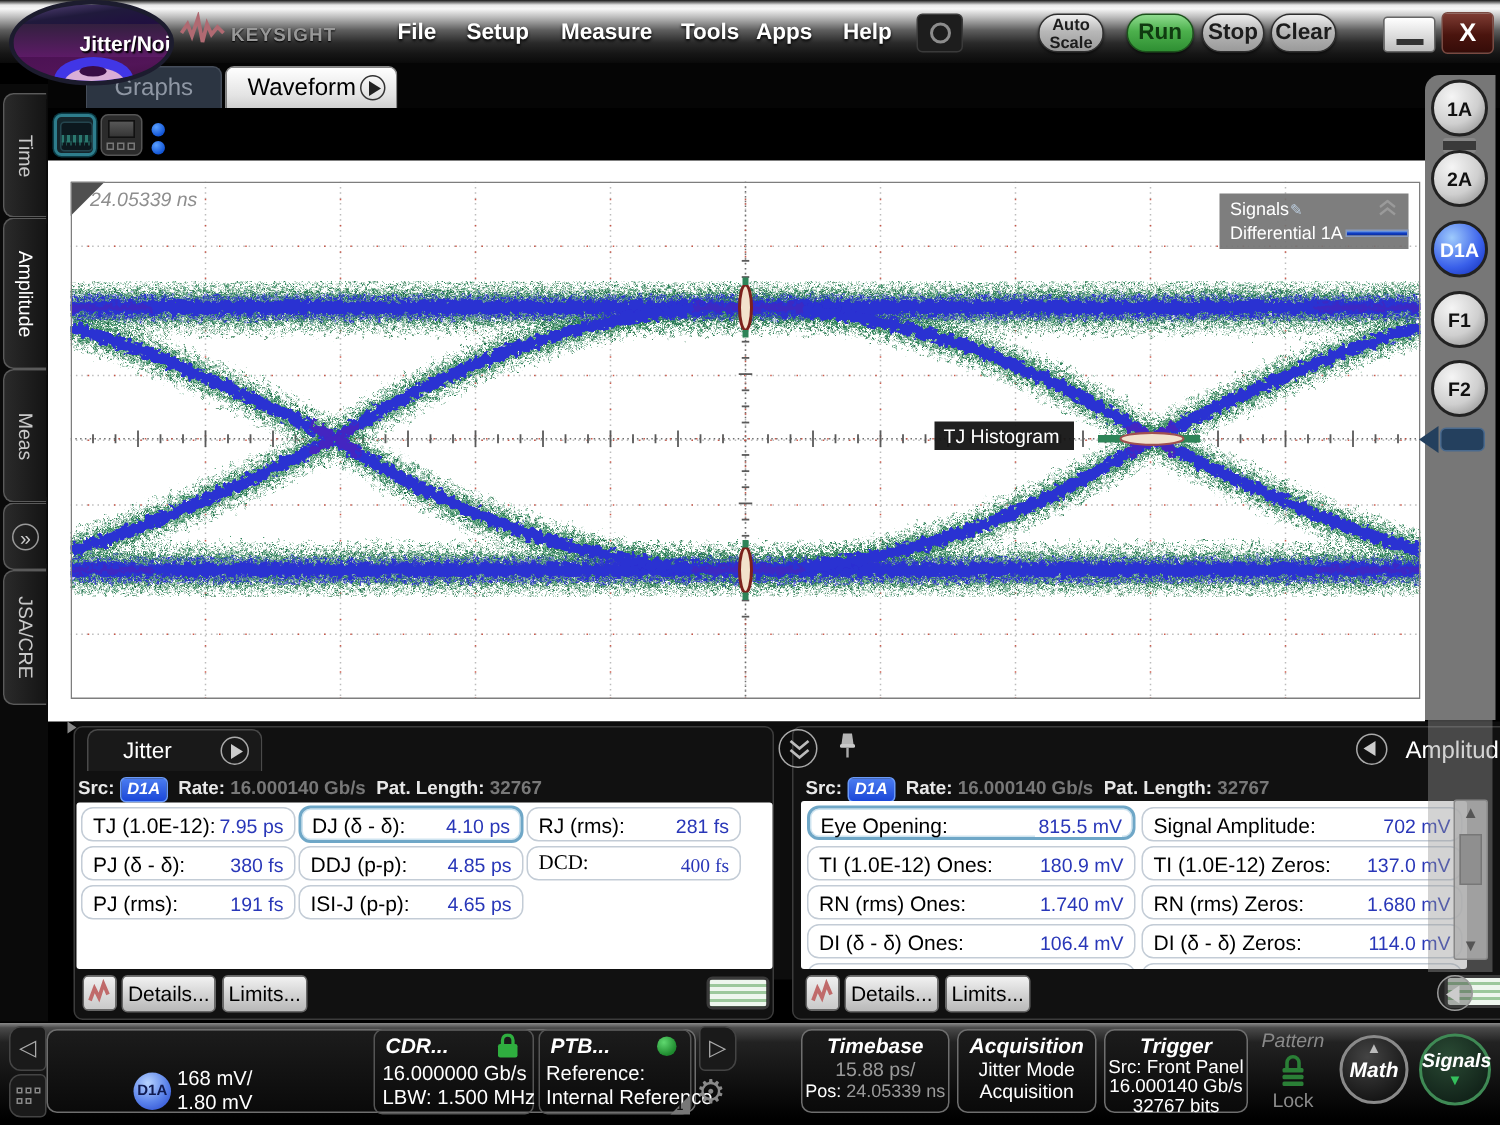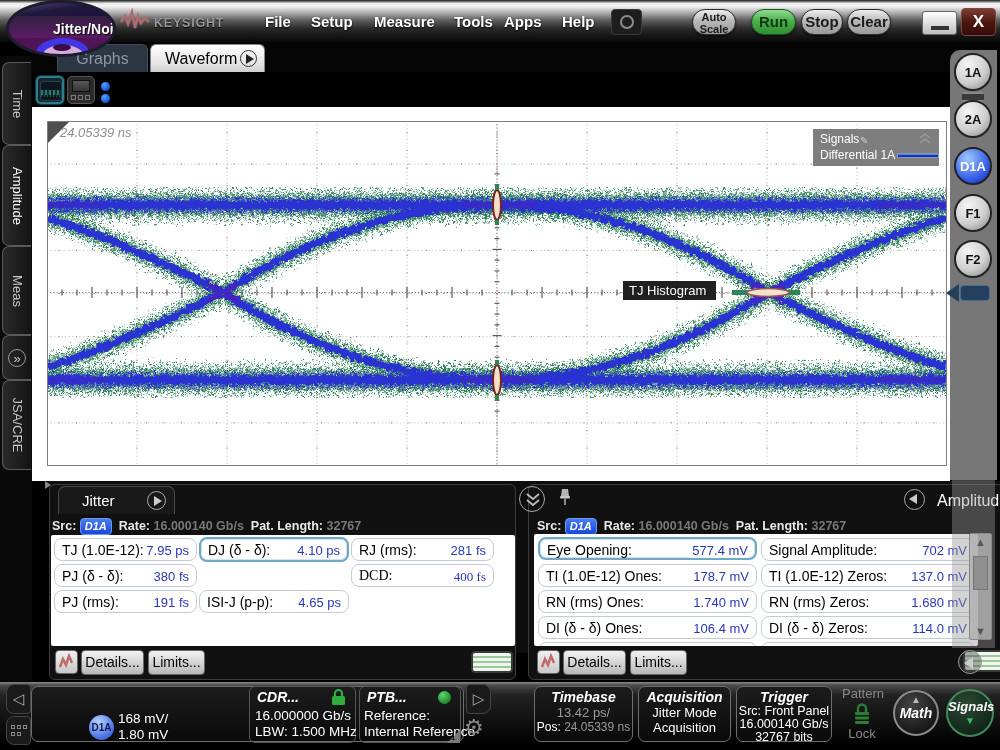--- a/index.html
+++ b/index.html
@@ -409,20 +409,24 @@
           <span class="val">4.10 ps</span>
         </div>
       <div class="mcell" style="left:300px; top:3px; width:143px;">
           <span class="lab">RJ (rms):</span>
           <span class="val">281 fs</span>
         </div>
       <div class="mcell" style="left:3px; top:29px; width:143px;">
           <span class="lab">PJ (δ - δ):</span>
           <span class="val">380 fs</span>
         </div>
+      <div class="mcell" style="left:148px; top:29px; width:150px;">
+          <span class="lab">DDJ (p-p):</span>
+          <span class="val">4.85 ps</span>
+        </div>
       <div class="mcell" style="left:300px; top:29px; width:143px;font-family:Liberation Serif, serif;">
           <span class="lab">DCD:</span>
           <span class="val">400 fs</span>
         </div>
       <div class="mcell" style="left:3px; top:55px; width:143px;">
           <span class="lab">PJ (rms):</span>
           <span class="val">191 fs</span>
         </div>
       <div class="mcell" style="left:148px; top:55px; width:150px;">
           <span class="lab">ISI-J (p-p):</span>
@@ -446,29 +450,29 @@
         <path d="M4 1 h6 l1 7 h-8 Z" fill="#b5b5b5"></path>
         <rect x="2" y="8" width="10" height="2.5" rx="1" fill="#c9c9c9"></rect>
         <line x1="7" y1="10.5" x2="7" y2="17" stroke="#a9a9a9" stroke-width="1.6"></line>
       </svg>
     <div class="circbtn backg" style="left:855px; top:8px; width:21px; height:21px;"></div>
     <div class="abs" style="left:888px; top:11px; color:#fff; font-size:16px;">Amplitude</div>
     <div class="srcline" style="left:488px; top:37px;">Src: <span class="srcbadge">D1A</span>&nbsp; Rate: <span class="dim">16.000140 Gb/s</span>&nbsp; <b>Pat. Length:</b> <span class="dim">32767</span></div>
     <div class="mtable" style="left:485px; top:53px; width:444px; height:112px; overflow:hidden;">
       <div class="mcell hl" style="left:4px; top:3px; width:219px;">
           <span class="lab">Eye Opening:</span>
-          <span class="val">577.4 mV</span>
+          <span class="val">815.5 mV</span>
         </div>
       <div class="mcell" style="left:227px; top:4px; width:214px;">
           <span class="lab">Signal Amplitude:</span>
           <span class="val">702 mV</span>
         </div>
       <div class="mcell" style="left:4px; top:30px; width:219px;">
           <span class="lab">TI (1.0E-12) Ones:</span>
-          <span class="val">178.7 mV</span>
+          <span class="val">180.9 mV</span>
         </div>
       <div class="mcell" style="left:227px; top:30px; width:214px;">
           <span class="lab">TI (1.0E-12) Zeros:</span>
           <span class="val">137.0 mV</span>
         </div>
       <div class="mcell" style="left:4px; top:56px; width:219px;">
           <span class="lab">RN (rms) Ones:</span>
           <span class="val">1.740 mV</span>
         </div>
       <div class="mcell" style="left:227px; top:56px; width:214px;">
@@ -519,33 +523,33 @@
     <div class="abs" style="left:367px; top:7px; color:#fff; font-style:italic; font-weight:700; font-size:14px;">PTB...</div>
     <div class="abs" style="left:438px; top:9px; width:13px; height:13px; border-radius:50%; background:radial-gradient(circle at 35% 30%, #5fd86f, #1e8a2e 70%);"></div>
     <div class="abs" style="left:364px; top:26px; color:#fff; font-size:13.5px; line-height:16px;">Reference:<br>Internal Reference</div>
     <div class="abs" style="left:447px; top:48px; width:0; height:0; border-left:13px solid transparent; border-bottom:13px solid #777;"></div>
     <div class="abs" style="left:451px; top:51px; color:#111; font-size:8px; font-weight:700;">1</div>
     <div class="navarr" style="left:466px; top:2px; width:25px; height:30px; text-align:center; color:#aaa; font-size:15px; line-height:28px; border-radius:4px 8px 8px 4px;">▷</div>
     <div class="abs" style="left:464px; top:33px; color:#8a8a8a; font-size:22px;">⚙</div>
 
     <div class="bpanel" style="left:534px; width:99px;">
         <div class="tit">Timebase</div>
-        <div class="ln dimtxt">13.42 ps/</div>
+        <div class="ln dimtxt">15.88 ps/</div>
         <div class="ln" style="font-size:12px; white-space:nowrap;">Pos: <span class="dimtxt">24.05339 ns</span></div>
       </div>
     <div class="bpanel" style="left:638px; width:93px;">
         <div class="tit">Acquisition</div>
         <div class="ln">Jitter Mode</div>
         <div class="ln">Acquisition</div>
       </div>
     <div class="bpanel" style="left:736px; width:96px;">
         <div class="tit">Trigger</div>
         <div class="ln" style="font-size:12.5px; line-height:13px; white-space:nowrap;">Src: Front Panel<br>16.000140 Gb/s<br>32767 bits</div>
       </div>
-    <div class="abs" style="left:840px; top:4px; width:44px; text-align:right; color:#8a8a8a; font-size:13px;">Pattern</div>
+    <div class="abs" style="left:840px; top:4px; width:44px; text-align:center; color:#8a8a8a; font-size:13px;font-style:italic;">Pattern</div>
     <svg class="abs" style="left:853px; top:21px;" width="18" height="22" viewBox="0 0 18 22">
         <path d="M5 9 V5.5 a4 4 0 0 1 8 0 V9" fill="none" stroke="#2a7f36" stroke-width="2.4"></path>
         <rect x="2" y="9" width="14" height="3" rx="1" fill="#2a7f36"></rect>
         <rect x="2" y="13.5" width="14" height="3" rx="1" fill="#2a7f36"></rect>
         <rect x="2" y="18" width="14" height="3" rx="1" fill="#2a7f36"></rect>
       </svg>
     <div class="abs" style="left:840px; top:44px; width:44px; text-align:center; color:#8a8a8a; font-size:13px;">Lock</div>
     <div class="cbtn" style="left:893px; top:8px; width:46px; height:46px; background:radial-gradient(circle at 40% 30%, #444, #161616 75%); border:2px solid #8a8a8a; font-size:14px;"><span style="display:block; margin-top:2px; color:#bbb; font-size:10px;">▲</span>Math</div>
     <div class="cbtn" style="left:946px; top:7px; width:48px; height:48px; background:radial-gradient(circle at 40% 30%, #2a4a34, #12241a 75%); border:2px solid #3f8a55; font-size:13px;">
         <span style="display:block; margin-top:8px;">Signals</span>

